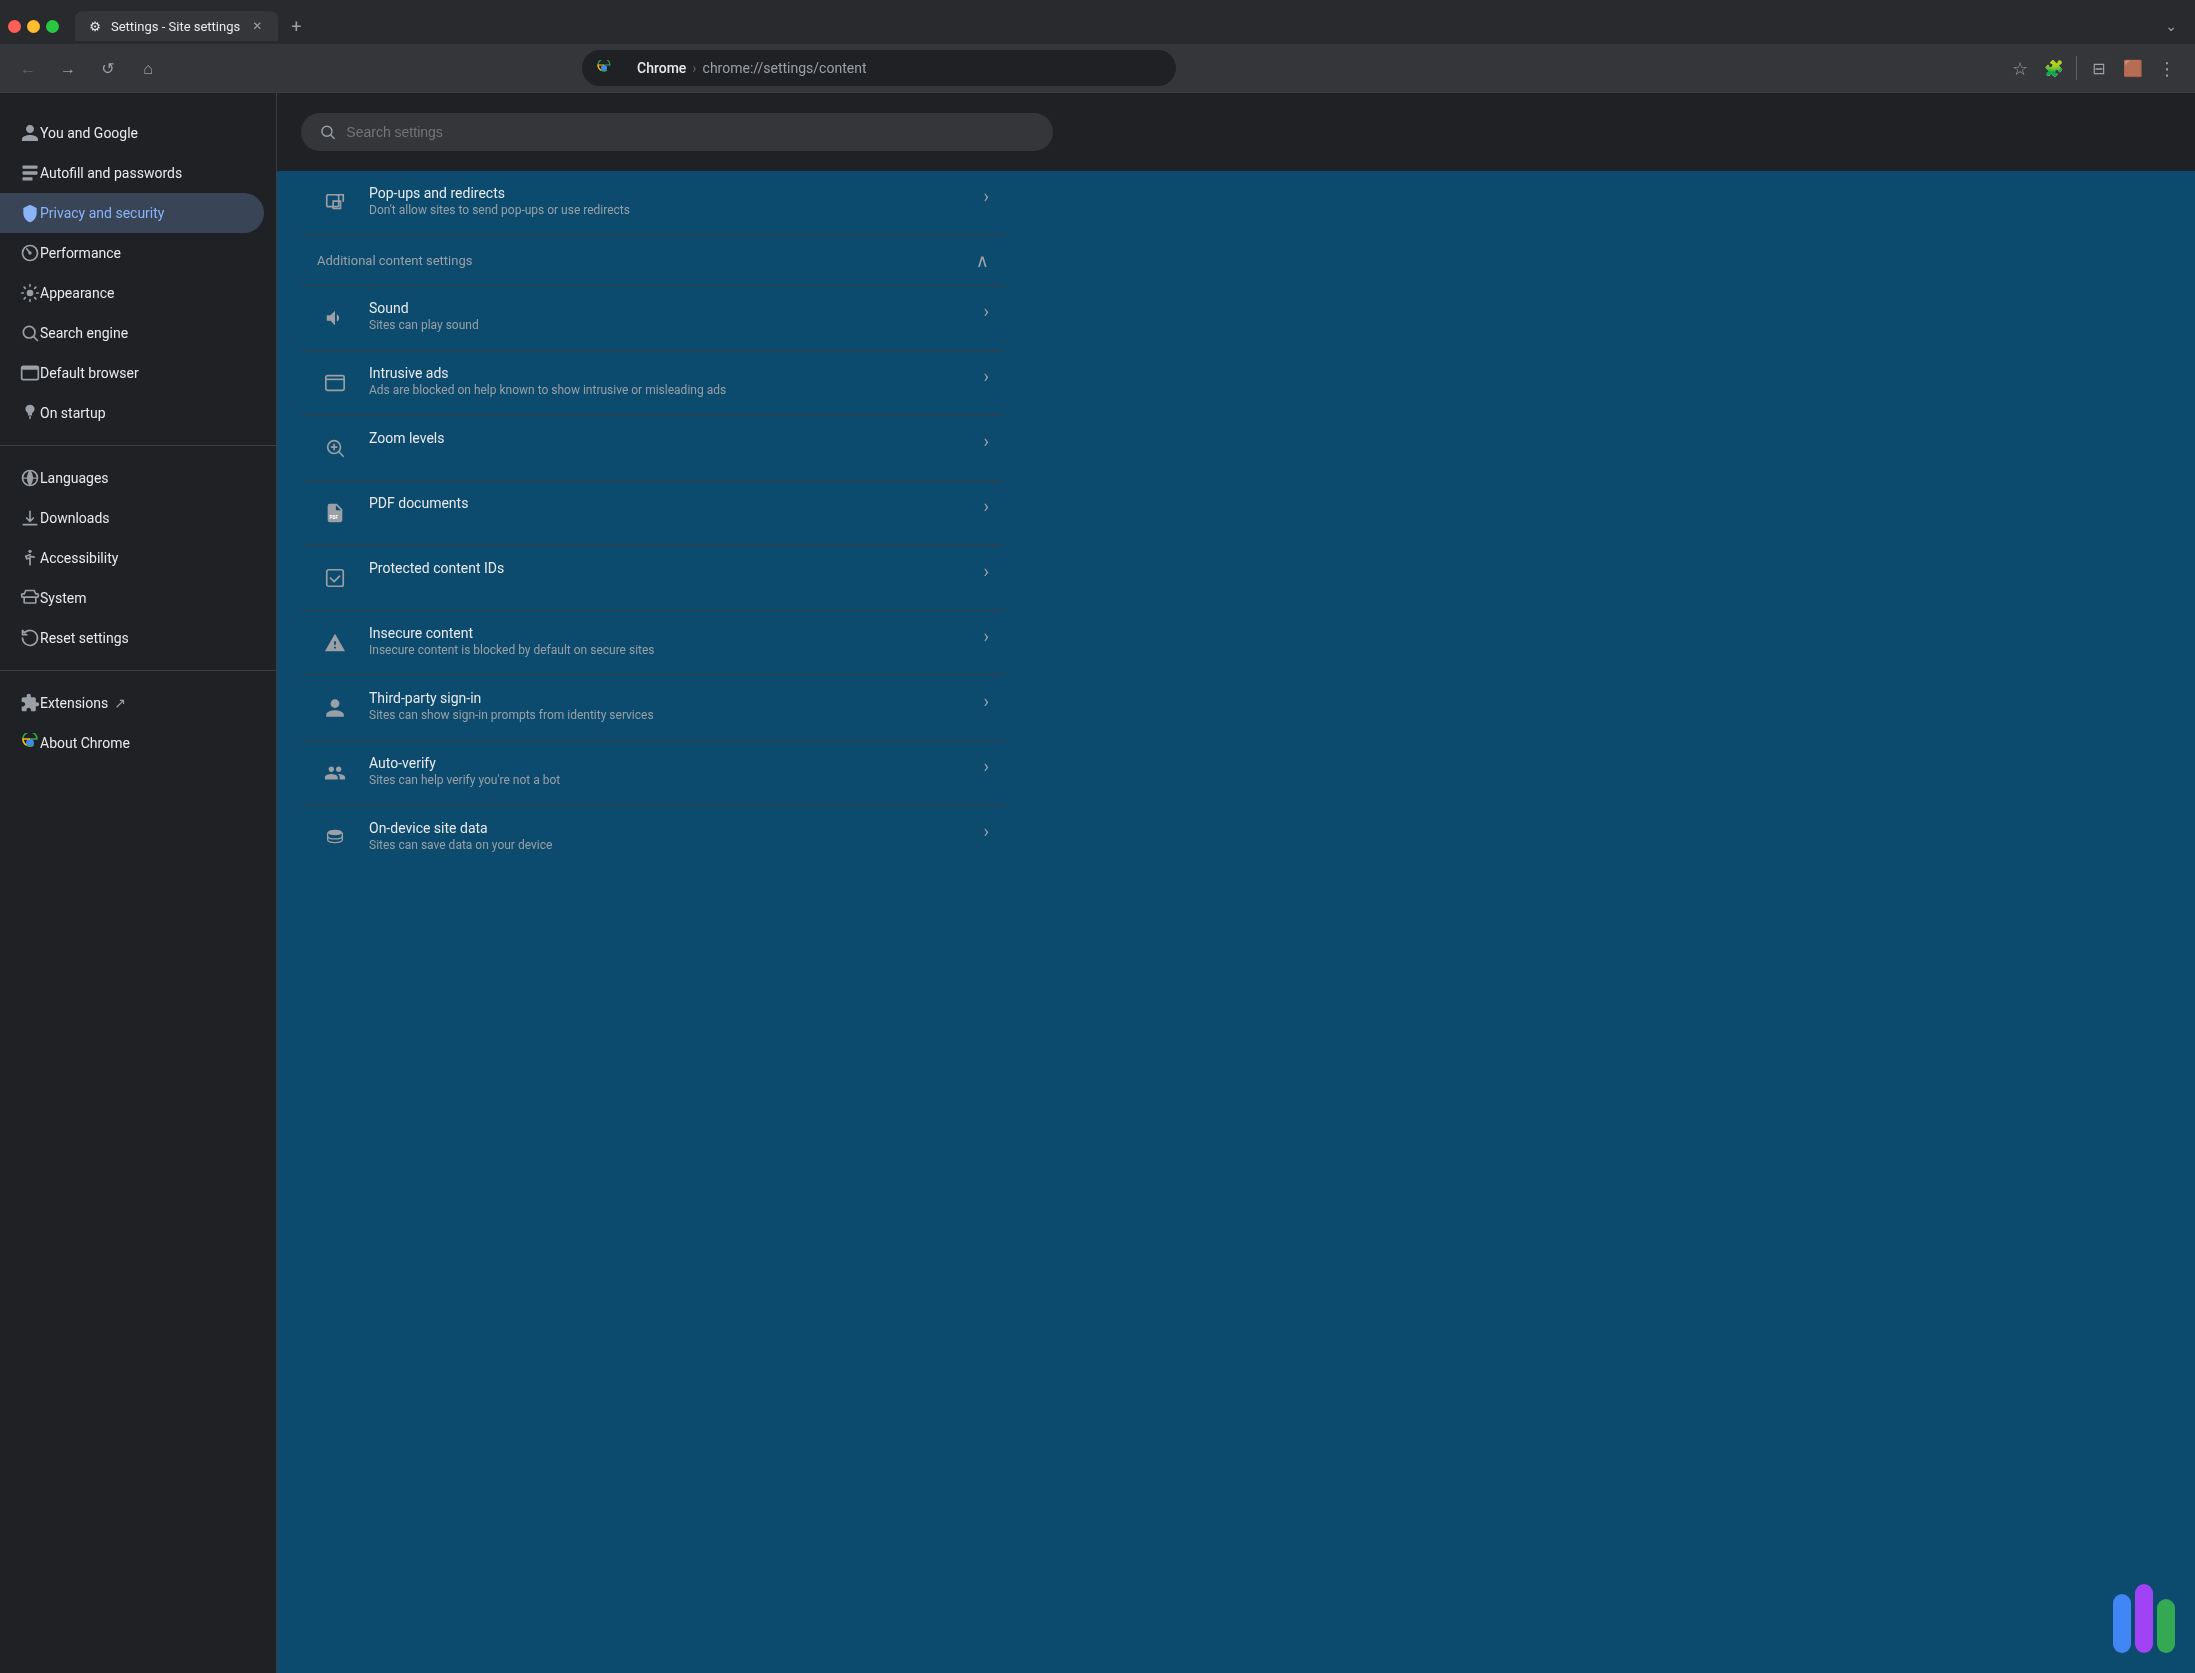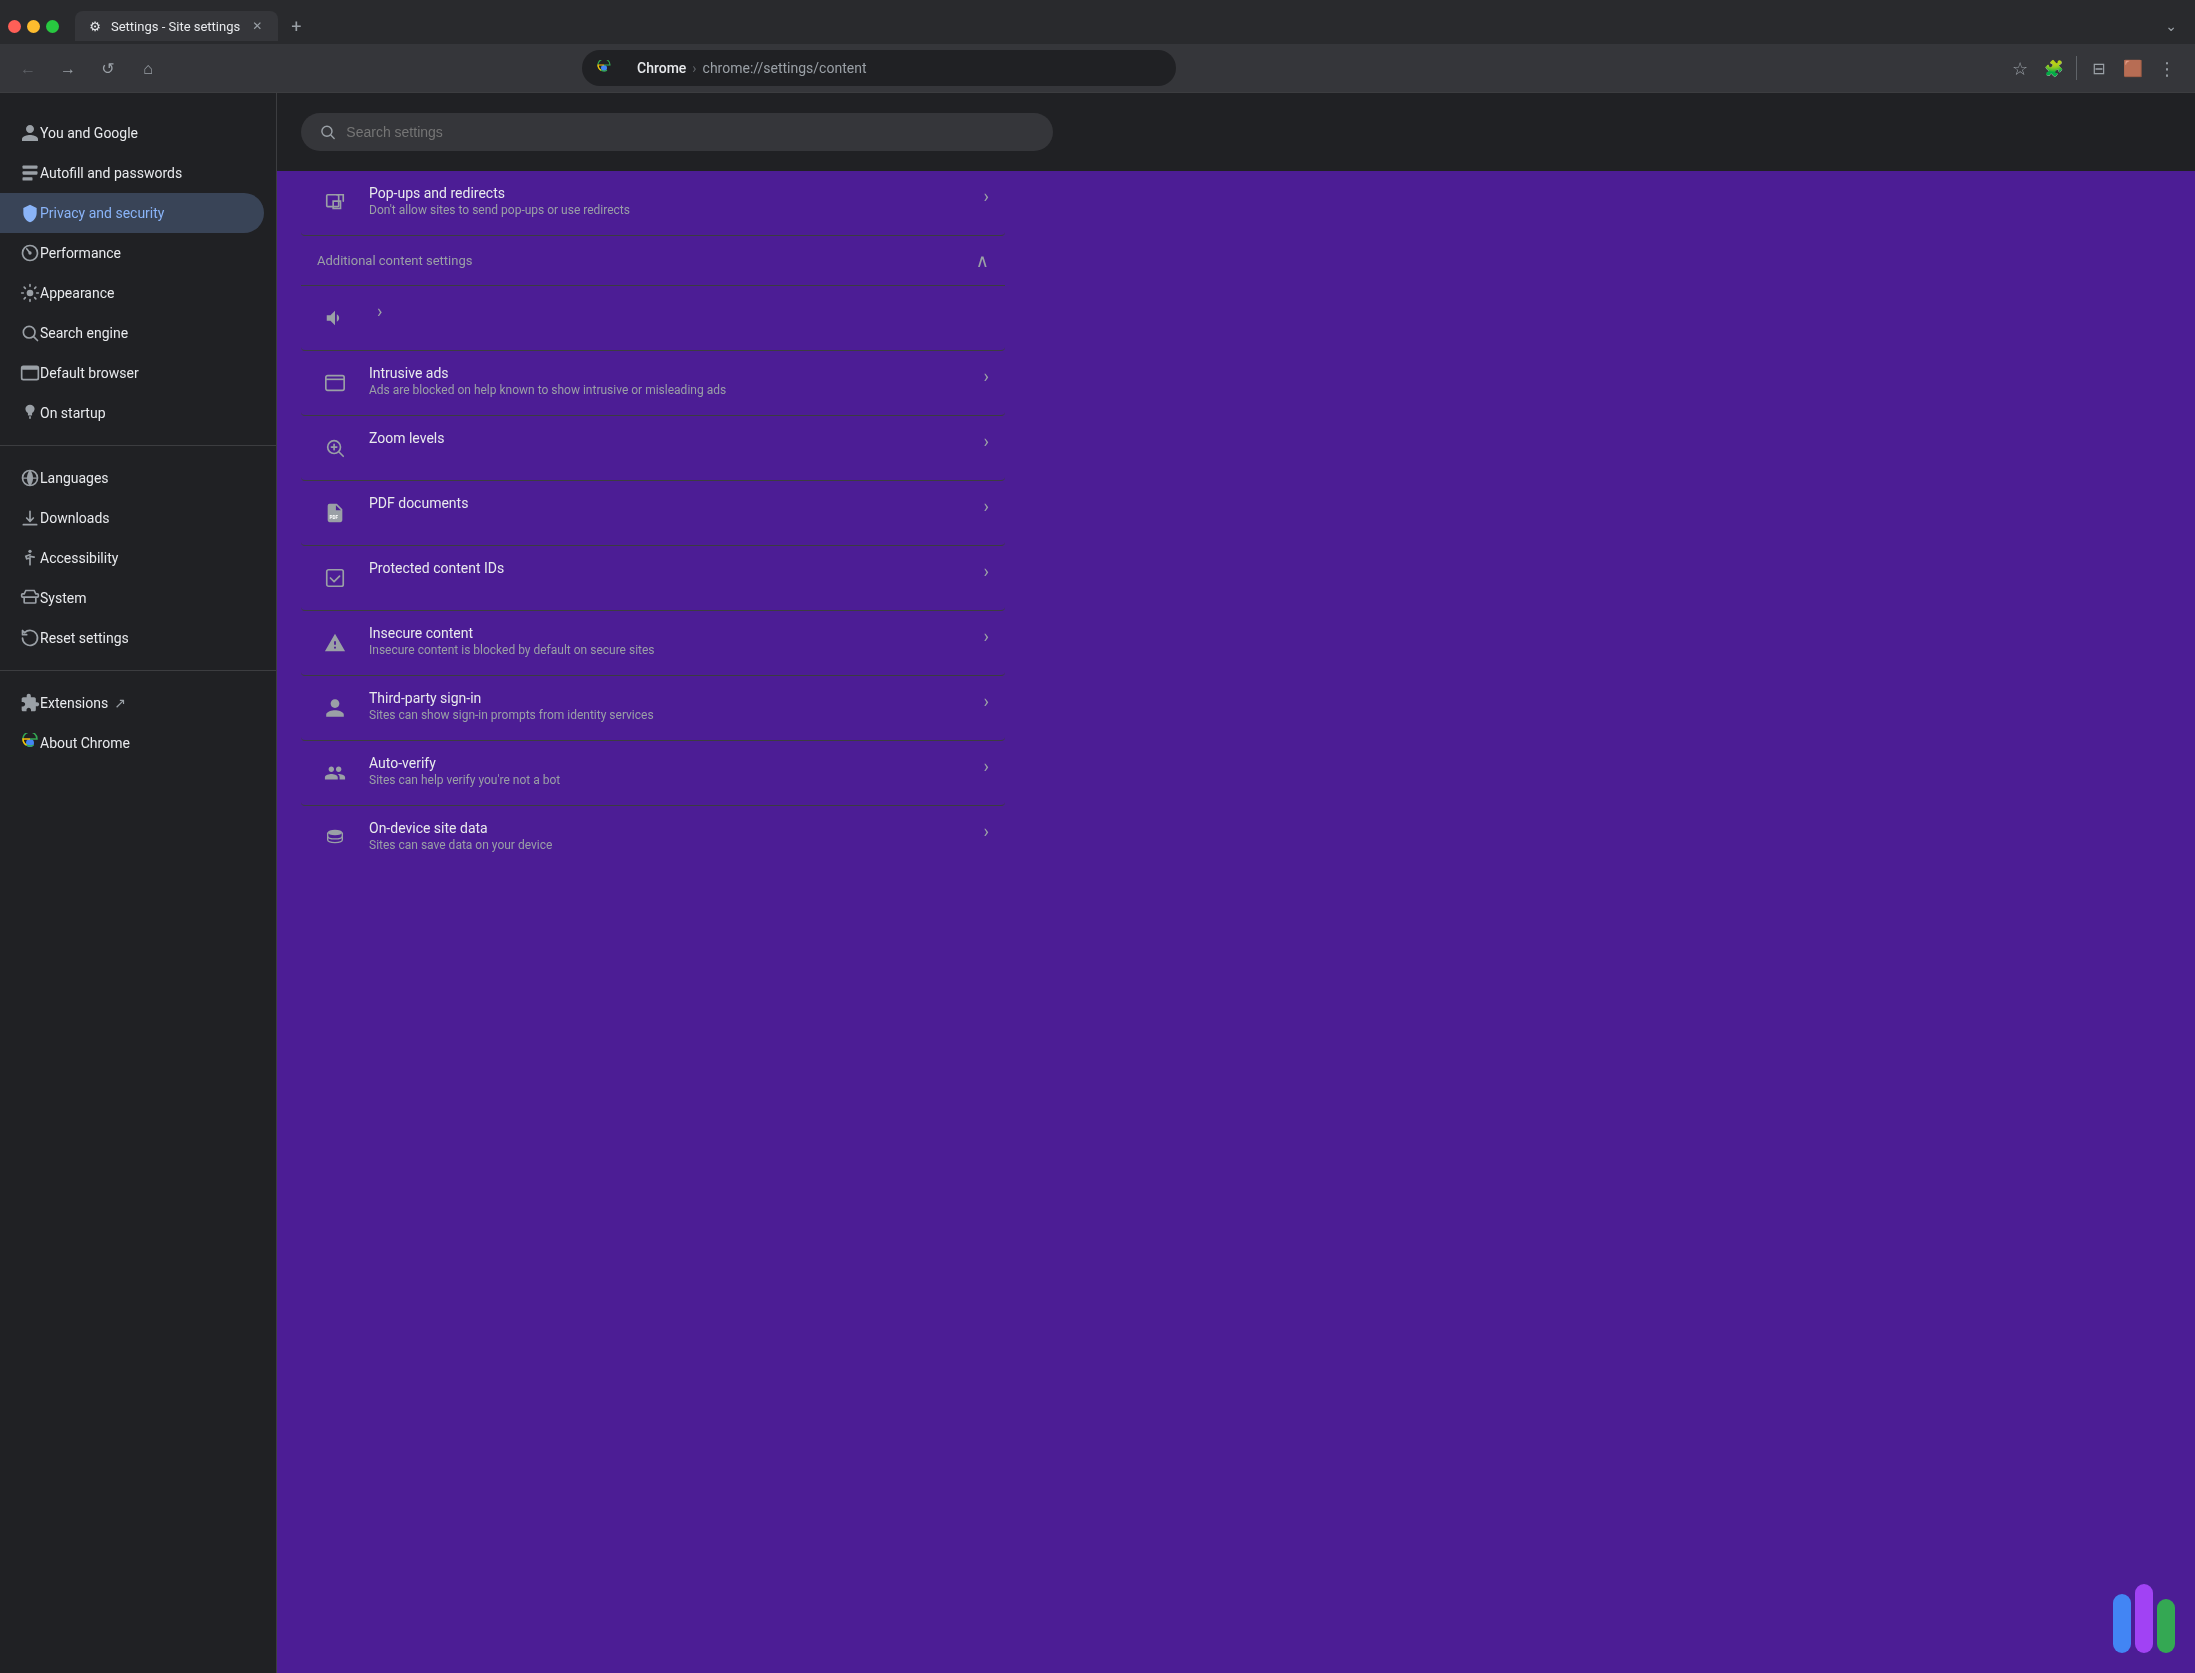--- a/index.html
+++ b/index.html
@@ -234,21 +234,21 @@
       border: none;
       border-top: 1px solid #3c3d40;
       margin: 12px 0;
     }
 
     
     .content {
       flex: 1;
       overflow-y: auto;
       padding: 0;
-      background: #4c1d95;
+      background: #0c4a6e;
     }
 
     .search-bar-container {
       padding: 20px 24px;
       position: sticky;
       top: 0;
       background: #202124;
       z-index: 10;
     }
 
@@ -625,20 +625,24 @@
           <span class="section-header-text">Additional content settings</span>
           <span class="chevron-up">∧</span>
         </div>
 
         <div class="list-item">
           <div class="list-item-icon">
             <svg width="22" height="22" viewBox="0 0 24 24" fill="#9aa0a6">
                 <path d="M3 9v6h4l5 5V4L7 9H3zm13.5 3c0-1.77-1.02-3.29-2.5-4.03v8.05c1.48-.73 2.5-2.25 2.5-4.02z"></path>
               </svg>
           </div>
+          <div class="list-item-content">
+            <div class="list-item-title">Sound</div>
+            <div class="list-item-desc">Sites can play sound</div>
+          </div>
           <span class="list-item-chevron">›</span>
         </div>
 
         <div class="list-item">
           <div class="list-item-icon">
             <svg width="22" height="22" viewBox="0 0 24 24" fill="none" stroke="#9aa0a6" stroke-width="1.8">
                 <rect x="2" y="4" width="20" height="16" rx="2"></rect>
                 <path d="M2 8h20" stroke-width="1.8"></path>
               </svg>
           </div>

